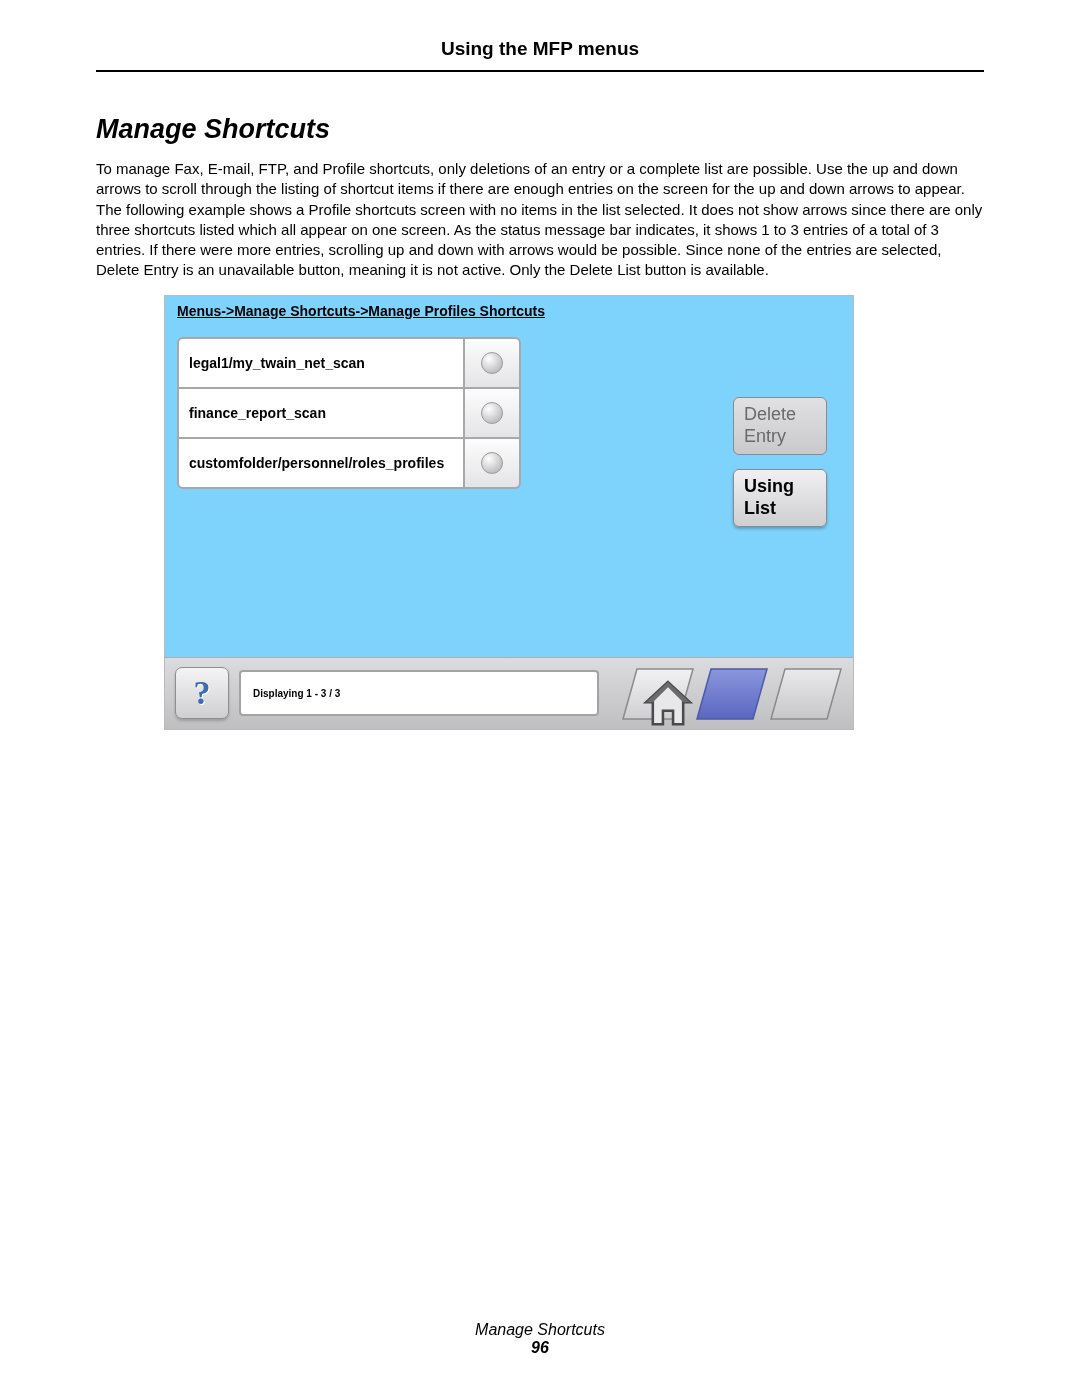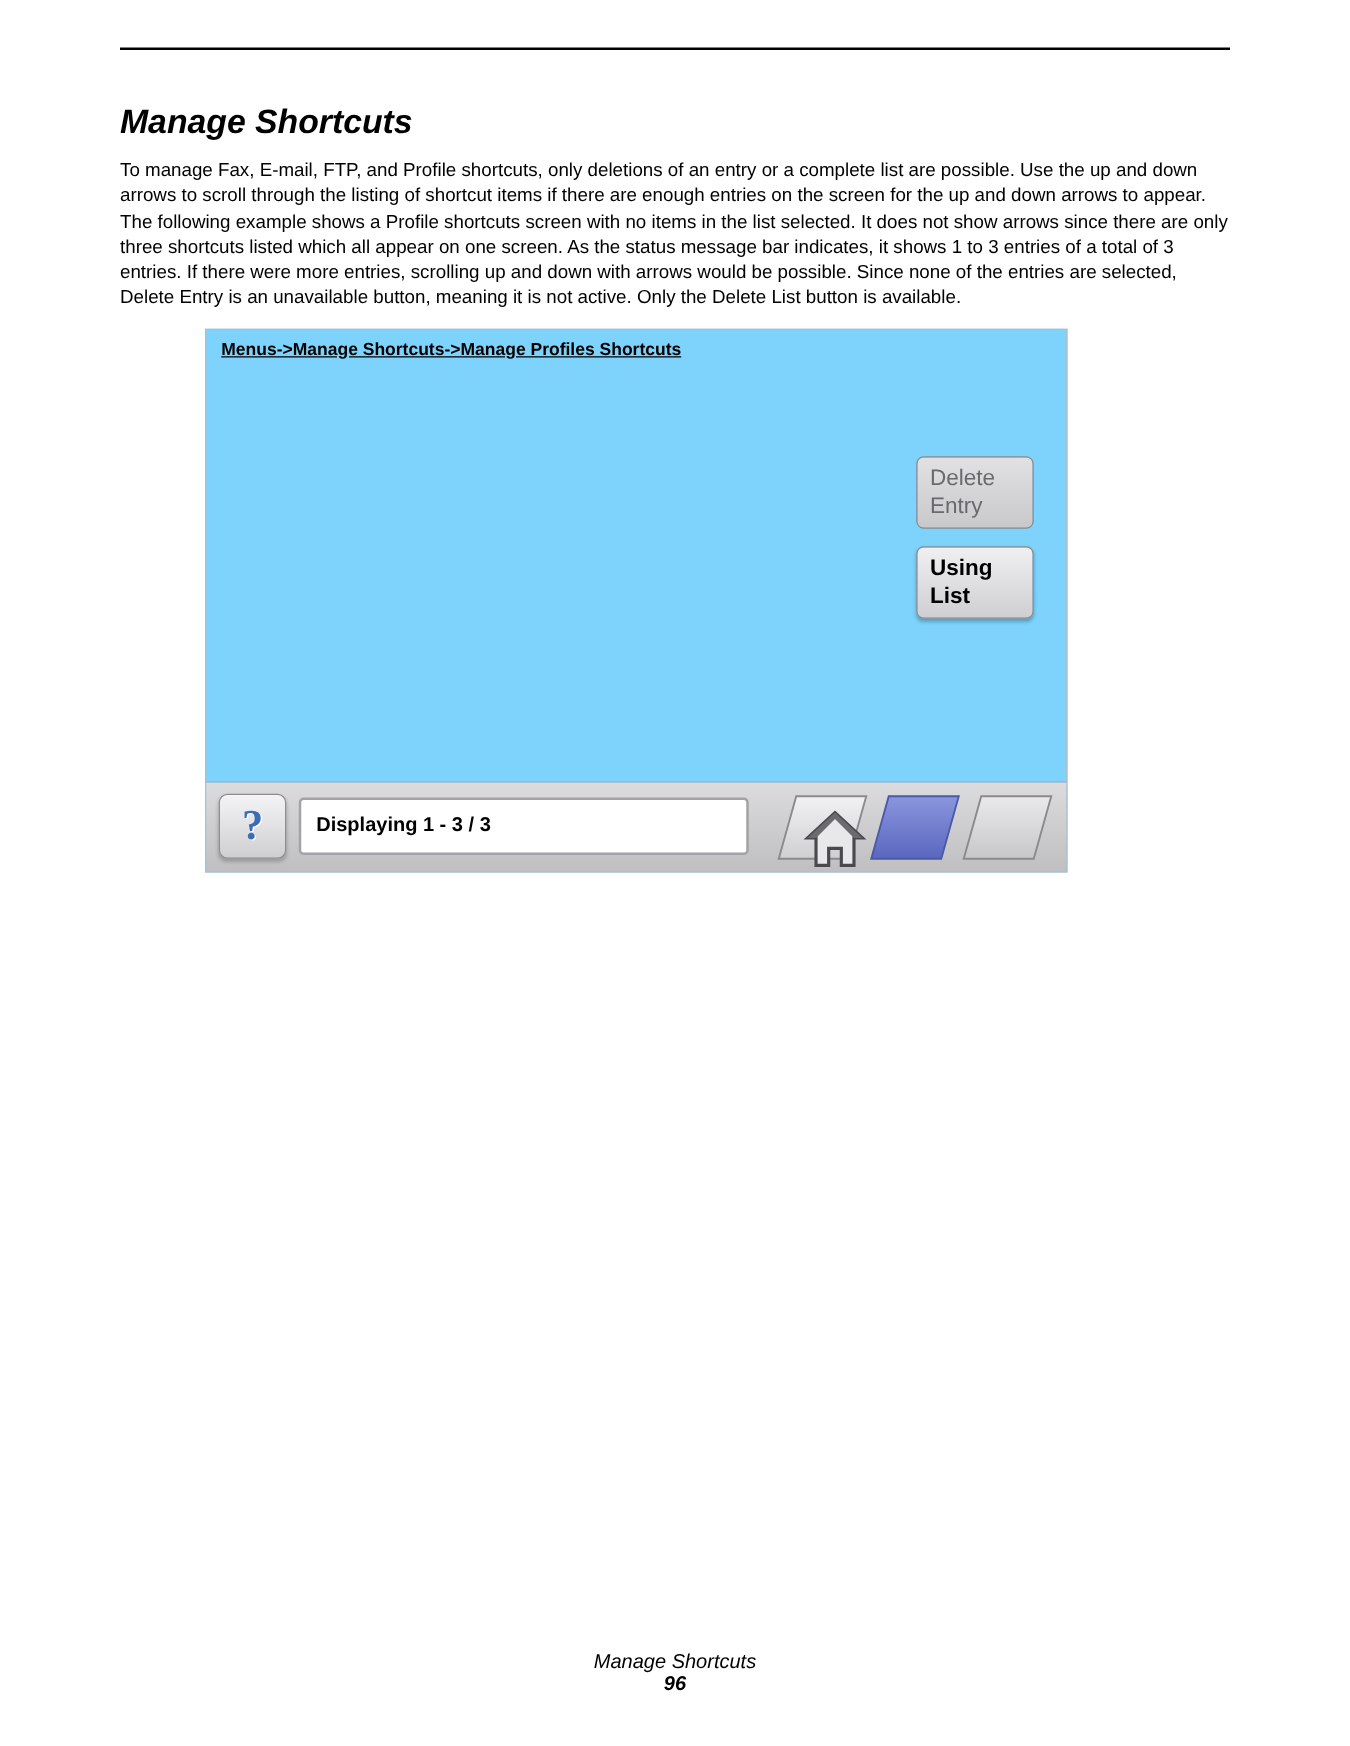--- a/index.html
+++ b/index.html
@@ -153,21 +153,21 @@
     font-family: Georgia, serif;
   }
   .status-box {
     width: 360px; height: 46px;
     background: #fff;
     border: 2px solid #a3a2a6;
     border-radius: 4px;
     display: flex; align-items: center;
     padding: 0 12px;
     font-weight: bold;
-    font-size: 16px;
+    font-size: 10px;
   }
   .nav-tabs {
     margin-left: auto;
     display: flex;
     gap: 0;
     height: 56px;
     align-items: flex-end;
   }
   .tab {
     width: 74px;
@@ -187,27 +187,48 @@
     text-align: center;
     font-size: 16px;
   }
   .footer-title { font-style: italic; }
   .footer-page { font-weight: bold; font-style: italic; }
 </style>
 </head>
 <body>
 
 <div class="page">
+  <div class="header-title">Using the MFP menus</div>
   <hr class="header-rule">
   <div class="section-title">Manage Shortcuts</div>
   <p class="body-text">To manage Fax, E-mail, FTP, and Profile shortcuts, only deletions of an entry or a complete list are possible. Use the up and down arrows to scroll through the listing of shortcut items if there are enough entries on the screen for the up and down arrows to appear. The following example shows a Profile shortcuts screen with no items in the list selected. It does not show arrows since there are only three shortcuts listed which all appear on one screen. As the status message bar indicates, it shows 1 to 3 entries of a total of 3 entries. If there were more entries, scrolling up and down with arrows would be possible. Since none of the entries are selected, Delete Entry is an unavailable button, meaning it is not active. Only the Delete List button is available.</p>
 
   <div class="screen">
     <div class="breadcrumb">Menus-&gt;Manage Shortcuts-&gt;Manage Profiles Shortcuts</div>
     <div class="main-area">
+      <div class="list-col">
+        <div class="list-row">
+          <div class="list-label">legal1/my_twain_net_scan</div>
+          <div class="radio-cell">
+              <div class="radio-dot"></div>
+            </div>
+        </div>
+        <div class="list-row">
+          <div class="list-label">finance_report_scan</div>
+          <div class="radio-cell">
+              <div class="radio-dot"></div>
+            </div>
+        </div>
+        <div class="list-row">
+          <div class="list-label">customfolder/personnel/roles_profiles</div>
+          <div class="radio-cell">
+              <div class="radio-dot"></div>
+            </div>
+        </div>
+      </div>
       <div class="right-col">
         <div class="btn btn-disabled">Delete Entry</div>
         <div class="btn btn-enabled">Using List</div>
       </div>
     </div>
     <div class="bottom-bar">
       <div class="help-btn">
         <span class="help-q">?</span>
       </div>
       <div class="status-box">Displaying 1 - 3 / 3</div>

